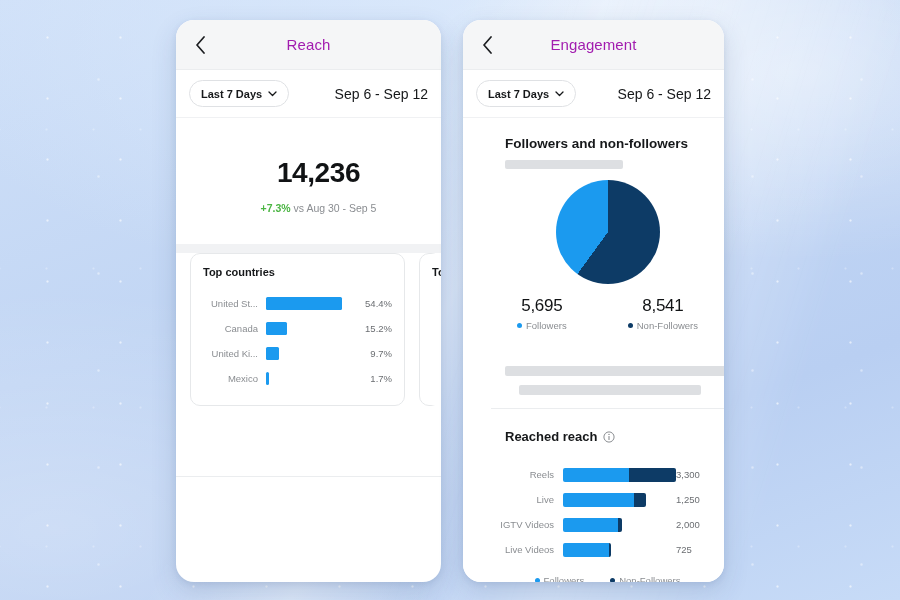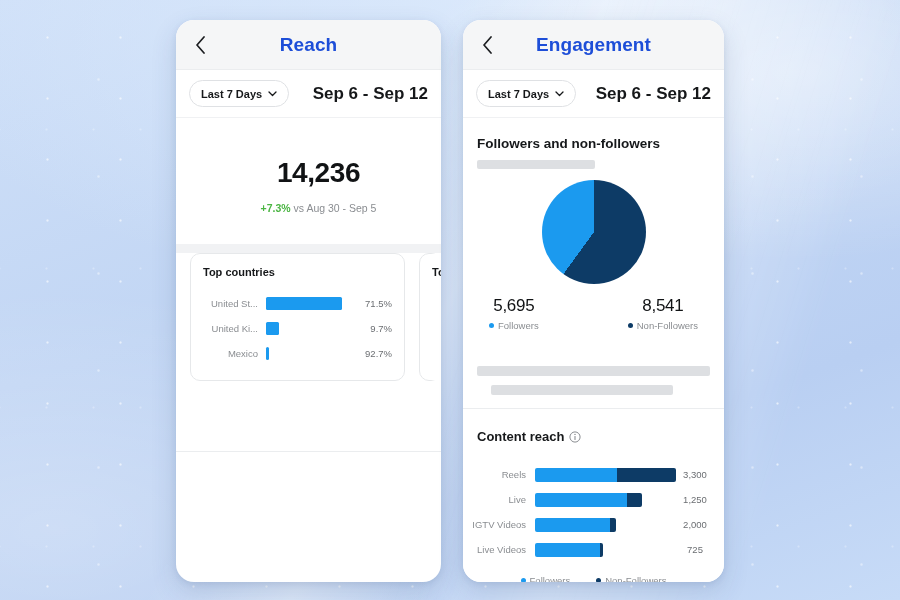--- a/index.html
+++ b/index.html
@@ -61,42 +61,42 @@
   }
   .nav-back {
     position:absolute; left:12px; top:50%;
     transform:translateY(-50%);
     width:24px; height:24px;
     display:flex; align-items:center; justify-content:center;
     color:#1c1e21;
   }
   .nav-title {
     flex:1; text-align:center;
-    font-size:19px; font-weight:bold;
-    color:#1d4ed8; letter-spacing:.1px;
+    font-size:15px; font-weight:normal;
+    color:#a21caf; letter-spacing:.1px;
   }
 
   .daterow {
     height:48px;
     display:flex; align-items:center; justify-content:space-between;
     padding:0 13px;
     background:#fff;
     border-bottom:1px solid #f0f1f3;
   }
   .pill {
     border:1px solid #dfe1e4;
     border-radius:16px;
     height:27px;
     padding:0 11px;
     display:flex; align-items:center; gap:6px;
     font-size:11px; font-weight:bold; color:#16181a;
     background:#fff;
   }
   .pill .chev { display:flex; align-items:center; color:#16181a; }
-  .range { font-size:17px; font-weight:bold; color:#16181a; }
+  .range { font-size:14px; font-weight:normal; color:#16181a; }
 
   
   .hero { padding:40px 16px 30px; text-align:center; background:#fff;margin-left:20px; }
   .hero-num {
     font-size:28px; font-weight:bold; color:#111315;
     letter-spacing:-.4px; line-height:1.1;
   }
   .hero-label {
     font-size:16.5px; font-weight:bold; color:#111315;
     margin-top:3px; letter-spacing:-.2px;
@@ -145,21 +145,21 @@
   .brow-fill {
     height:13px; background:#1b9aef;
     border-radius:1.5px;
   }
   .brow-val {
     width:42px; text-align:right;
     font-size:9.5px; color:#6b6e72;
   }
 
   
-  .eng-body { background:#fff; }
+  .eng-body { background:#fff;padding-left:28px; }
   .eng-title {
     font-size:13.5px; font-weight:bold; color:#16181a;
     padding:18px 14px 0;
   }
   .ph-bar { background:#dddfe2; border-radius:2px; height:9px; margin:9px 14px 0; }
 
   .pie-wrap {
     display:flex; justify-content:center;
     padding:11px 0 0;
   }
@@ -188,21 +188,21 @@
     width:72px; text-align:right; padding-right:9px;
     font-size:9.5px; color:#8a8d91; white-space:nowrap;
   }
   .cb-track {
     flex:1; height:14px; display:flex;
     border-radius:2px; overflow:hidden;
   }
   .cb-seg-f { background:#1b9aef; }
   .cb-seg-n { background:#0d3b66; }
   .cb-val {
-    width:48px; text-align:center; padding-right:10px;
+    width:48px; text-align:left; padding-right:10px;
     font-size:9.5px; color:#6b6e72;
   }
 
   .cb-legend {
     display:flex; justify-content:center; gap:26px;
     padding:13px 0 0;
   }
   .cb-legend .pl-key { margin-top:0; }
 
   .bottom-rule { height:1px; background:#ebedef; margin-top:16px; }
@@ -252,38 +252,45 @@
   <div class="card-scroller">
 
     <div class="minicard" id="card-top-countries">
       <div class="minicard-title">Top countries</div>
 
       <div class="brow">
         <div class="brow-label">United St...</div>
         <div class="brow-track">
           <div class="brow-fill" style="width:90%"></div>
         </div>
-        <div class="brow-val">71.5%</div>
-      </div>
-
+        <div class="brow-val">54.4%</div>
+      </div>
+
+      <div class="brow">
+        <div class="brow-label">Canada</div>
+        <div class="brow-track">
+          <div class="brow-fill" style="width:25%"></div>
+        </div>
+        <div class="brow-val">15.2%</div>
+      </div>
 
       <div class="brow">
         <div class="brow-label">United Ki...</div>
         <div class="brow-track">
           <div class="brow-fill" style="width:16%"></div>
         </div>
         <div class="brow-val">9.7%</div>
       </div>
 
       <div class="brow">
         <div class="brow-label">Mexico</div>
         <div class="brow-track">
           <div class="brow-fill" style="width:3.5%"></div>
         </div>
-        <div class="brow-val">92.7%</div>
+        <div class="brow-val">1.7%</div>
       </div>
     </div>
 
     <div class="minicard" id="card-top-cities">
       <div class="minicard-title">Top cities</div>
       <div class="brow">
         <div class="brow-label">W...</div>
 
       </div>
     </div>
@@ -343,21 +350,21 @@
     </div>
 
     <div class="ph-group">
       <div class="ph-bar" style="width:233px;height:10px"></div>
       <div class="ph-bar" style="width:182px;height:10px;margin-left:28px"></div>
     </div>
 
     <div class="divider-line"></div>
 
     <div class="section-head">
-      <span>Content reach</span>
+      <span>Reached reach</span>
       <span class="info-icon">
         <svg width="12" height="12" viewBox="0 0 12 12" fill="none" aria-hidden="true">
           <circle cx="6" cy="6" r="5.1" stroke="#8a8d91" stroke-width="1"></circle>
           <rect x="5.45" y="5" width="1.1" height="4" rx=".5" fill="#8a8d91"></rect>
           <circle cx="6" cy="3.4" r=".72" fill="#8a8d91"></circle>
         </svg>
       </span>
     </div>
 
     <div class="content-bars">

